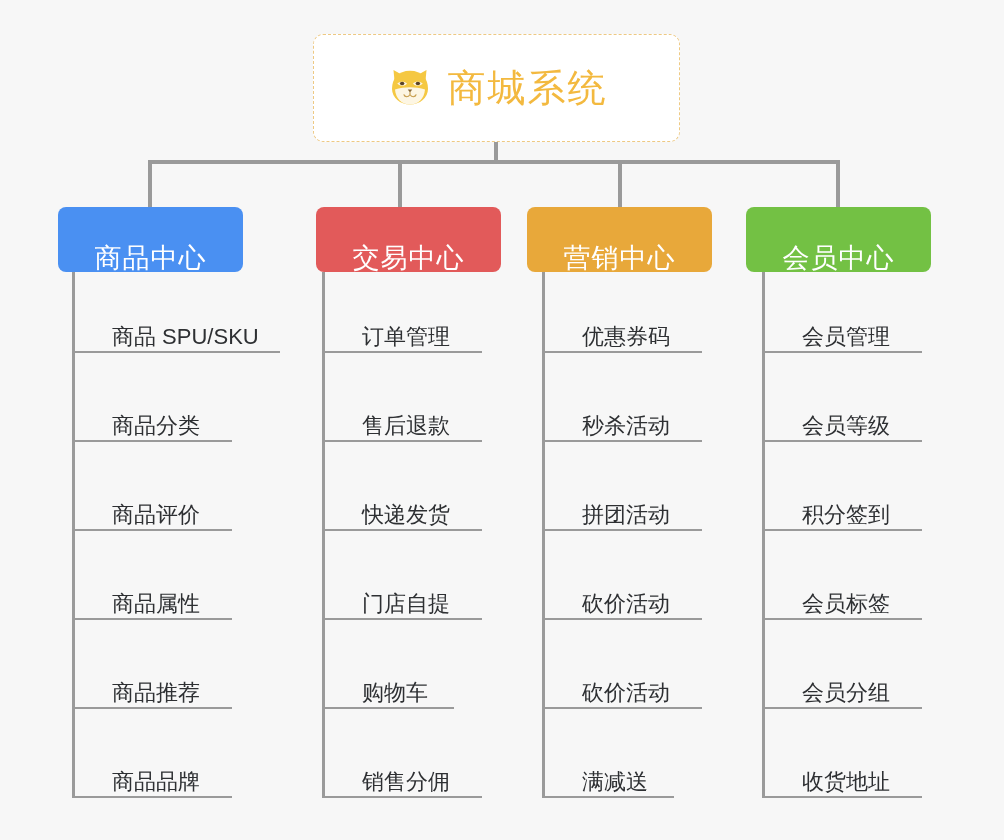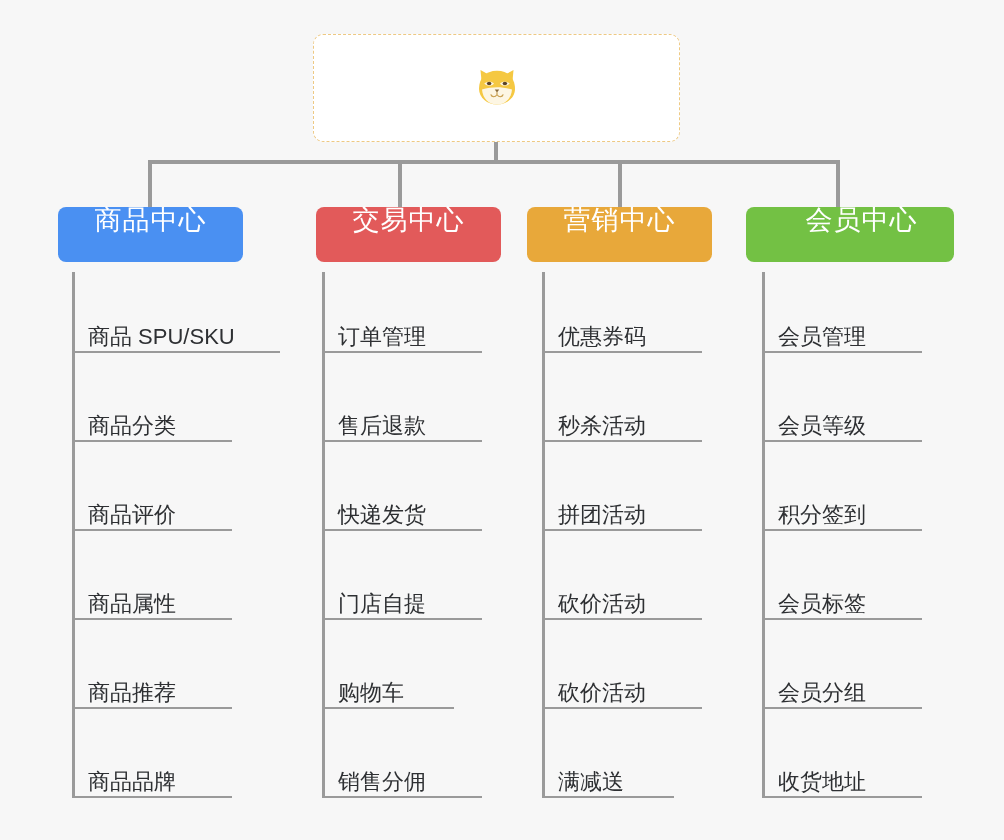--- a/index.html
+++ b/index.html
@@ -57,24 +57,24 @@
     background: #9a9a9a;
   }
   .conn-v { width: 4px; }
   .conn-h { height: 4px; }
 
   
   .cat-box {
     position: absolute;
     top: 207px;
     width: 185px;
-    height: 55px;
+    height: 65px;
     border-radius: 8px;
     display: flex;
-    align-items: flex-start;
+    align-items: flex-end;
     justify-content: center;
     color: #ffffff;
     font-size: 27px;
     letter-spacing: 1px;
     line-height: 1;
     white-space: nowrap;
   }
 
   
   .leaf-col {
@@ -90,21 +90,21 @@
     background: #9a9a9a;
   }
   .leaf-item {
     position: absolute;
     left: 0;
     height: 44px;
     box-sizing: border-box;
     border-bottom: 2px solid #9a9a9a;
     display: flex;
     align-items: flex-end;
-    padding-left: 16px;
+    padding-left: 40px;
     padding-bottom: 2px;
   }
   .leaf-label {
     font-size: 22px;
     color: #2e3033;
     line-height: 1.1;
     white-space: nowrap;
   }
 </style>
 </head>
@@ -125,20 +125,21 @@
       <path d="M15 26 C19 23 25 23 28 26 C25 30 19 30 15 26 Z" fill="#fdf6e3"></path>
       <path d="M36 26 C39 23 45 23 49 26 C45 30 39 30 36 26 Z" fill="#fdf6e3"></path>
 
       <ellipse cx="21.5" cy="26" rx="3" ry="2.4" fill="#5a4327"></ellipse>
       <ellipse cx="42.5" cy="26" rx="3" ry="2.4" fill="#5a4327"></ellipse>
 
       <path d="M29 34 L35 34 L32 38 Z" fill="#8a6a3a"></path>
 
       <path d="M32 38 L32 41 M32 41 C29 45 25 44 24 41 M32 41 C35 45 39 44 40 41" stroke="#c9a050" stroke-width="1.6" fill="none" stroke-linecap="round"></path>
     </svg>
+    <span class="root-title">商城系统</span>
   </div>
 
   <div class="conn conn-v" style="left:494px; top:142px; height:22px;"></div>
 
   <div class="conn conn-h" style="left:148px; top:160px; width:692px;"></div>
 
   <div class="conn conn-v" style="left:148px; top:160px; height:47px;"></div>
   <div class="conn conn-v" style="left:398px; top:160px; height:47px;"></div>
   <div class="conn conn-v" style="left:618px; top:160px; height:47px;"></div>
   <div class="conn conn-v" style="left:836px; top:160px; height:47px;"></div>
@@ -209,21 +210,21 @@
         <div class="leaf-item" style="top: 304px; width: 160px;">
           <span class="leaf-label">砍价活动</span>
         </div>
         <div class="leaf-item" style="top: 393px; width: 160px;">
           <span class="leaf-label">砍价活动</span>
         </div>
         <div class="leaf-item" style="top: 482px; width: 132px; align-items: flex-end;">
           <span class="leaf-label">满减送</span>
         </div>
       </div>
-      <div class="cat-box" style="left: 746px; background: rgb(115, 193, 68); padding-left: 23px;">
+      <div class="cat-box" style="left: 746px; background: rgb(115, 193, 68);">
         <span>会员中心</span>
       </div>
       <div class="leaf-col" style="left: 762px;">
         <div class="leaf-spine" style="height: 526px;"></div>
         <div class="leaf-item" style="top: 37px; width: 160px;">
           <span class="leaf-label">会员管理</span>
         </div>
         <div class="leaf-item" style="top: 126px; width: 160px;">
           <span class="leaf-label">会员等级</span>
         </div>

